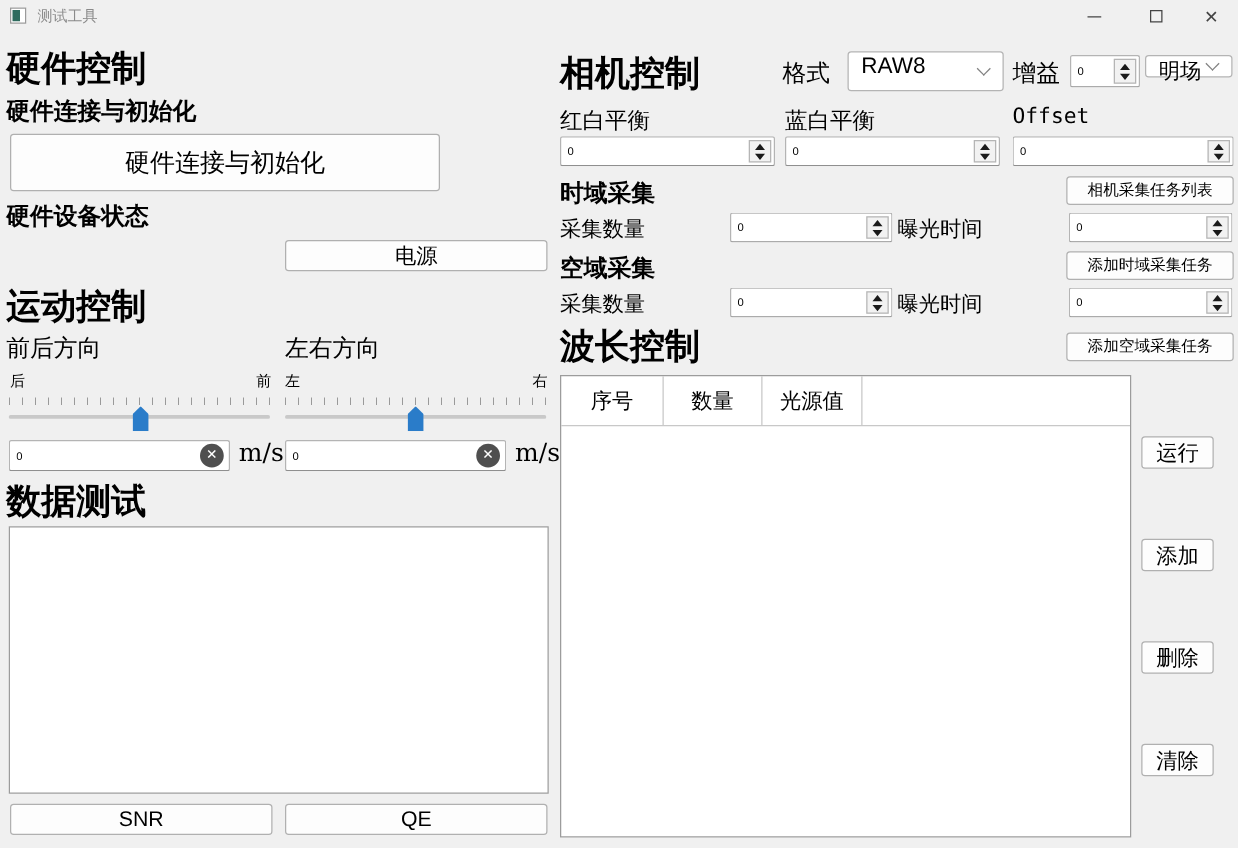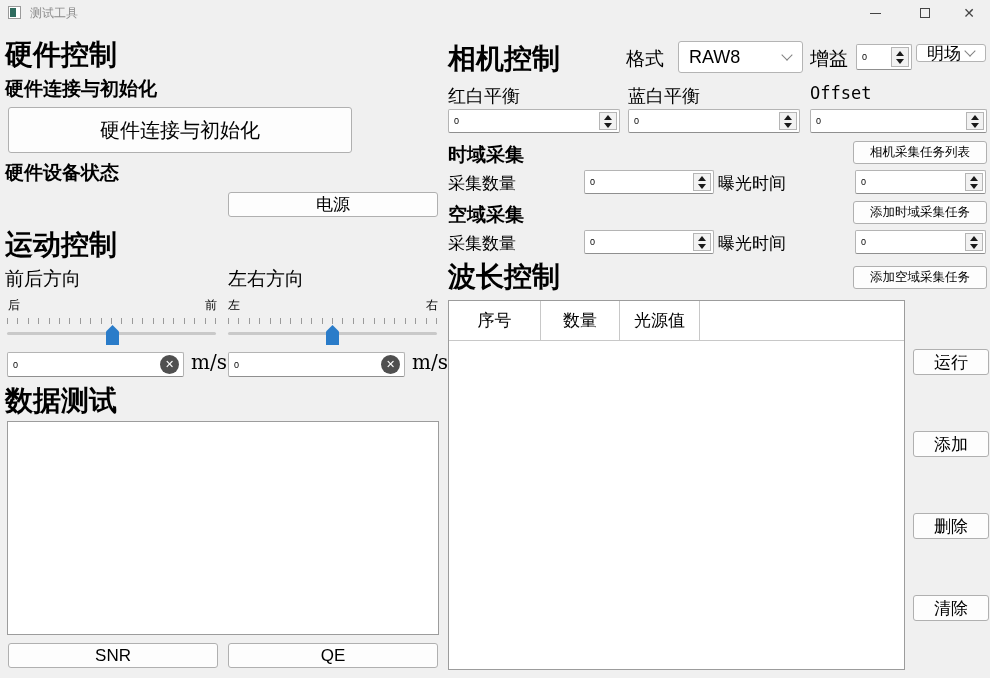--- a/index.html
+++ b/index.html
@@ -31,21 +31,21 @@
   .spinbox input{position:absolute;left:2px;top:0;height:100%;width:calc(100% - 26px);
            border:none;outline:none;background:transparent;font-size:9px;
            font-family:"Liberation Sans",sans-serif;padding:0 0 0 3px;}
   .spin{position:absolute;right:2px;top:2px;bottom:2px;width:18px;background:#f2f2f2;
         border:1px solid #b5b5b5;box-sizing:border-box;display:flex;flex-direction:column;
         align-items:center;justify-content:center;gap:3px;}
   .tri-up{width:0;height:0;border-left:4px solid transparent;border-right:4px solid transparent;border-bottom:5px solid #1a1a1a;}
   .tri-down{width:0;height:0;border-left:4px solid transparent;border-right:4px solid transparent;border-top:5px solid #1a1a1a;}
 
   .combo{position:absolute;background:#fff;border:1px solid #b4b4b4;border-radius:3px;
-         box-sizing:border-box;display:flex;align-items:center;padding-left:10px;}
+         box-sizing:border-box;display:flex;padding-left:10px;}
   .chev{position:absolute;right:11px;top:50%;width:7px;height:7px;margin-top:-6px;
         border-right:1.5px solid #828282;border-bottom:1.5px solid #828282;transform:rotate(45deg);}
 
   
   .slider{position:absolute;width:209px;height:30px;}
   .ticks{position:absolute;left:0;top:0;width:209px;height:6px;
          background:repeating-linear-gradient(to right,#9a9a9a 0,#9a9a9a 1px,transparent 1px,transparent 10.4px);}
   .track{position:absolute;left:0;top:14px;width:209px;height:3px;background:#c9c9c9;border-radius:2px;}
   .handle{position:absolute;top:7px;width:13px;height:20px;background:#2a7cc9;
           clip-path:polygon(50% 0,100% 32%,100% 100%,0 100%,0 32%);}
@@ -60,24 +60,24 @@
           background:#4f4f4f;color:#fff;display:flex;align-items:center;justify-content:center;
           font-size:11px;font-weight:700;line-height:1;}
   .unit{position:absolute;font-family:"DejaVu Serif",serif;font-size:20px;color:#000;}
 
   
   .wl-table{position:absolute;left:448px;top:300px;width:457px;height:370px;
             background:#fff;border:1px solid #9c9c9c;box-sizing:border-box;}
   .wl-head{display:flex;height:39px;border-bottom:1px solid #c8c8c8;}
   .wl-th{display:flex;align-items:center;justify-content:center;font-size:17px;font-weight:500;
          border-right:1px solid #c8c8c8;box-sizing:border-box;}
-  .wl-th:nth-child(1){width:92px;} .wl-th:nth-child(2){width:79px;}
+  .wl-th:nth-child(1){width:82px;} .wl-th:nth-child(2){width:79px;}
   .wl-th:nth-child(3){width:80px;} .wl-th:nth-child(4){width:93px;}
   .wl-filler{flex:1;border-right:none;}
-  .side-btn{width:76px;height:26px;font-size:17px;}
+  .side-btn{width:58px;height:26px;font-size:17px;}
 </style>
 </head>
 <body>
 
 <div class="window">
 
   <div class="titlebar">
     <span class="app-icon"></span>
     <span class="win-title">测试工具</span>
     <div class="win-btn wb-min">

